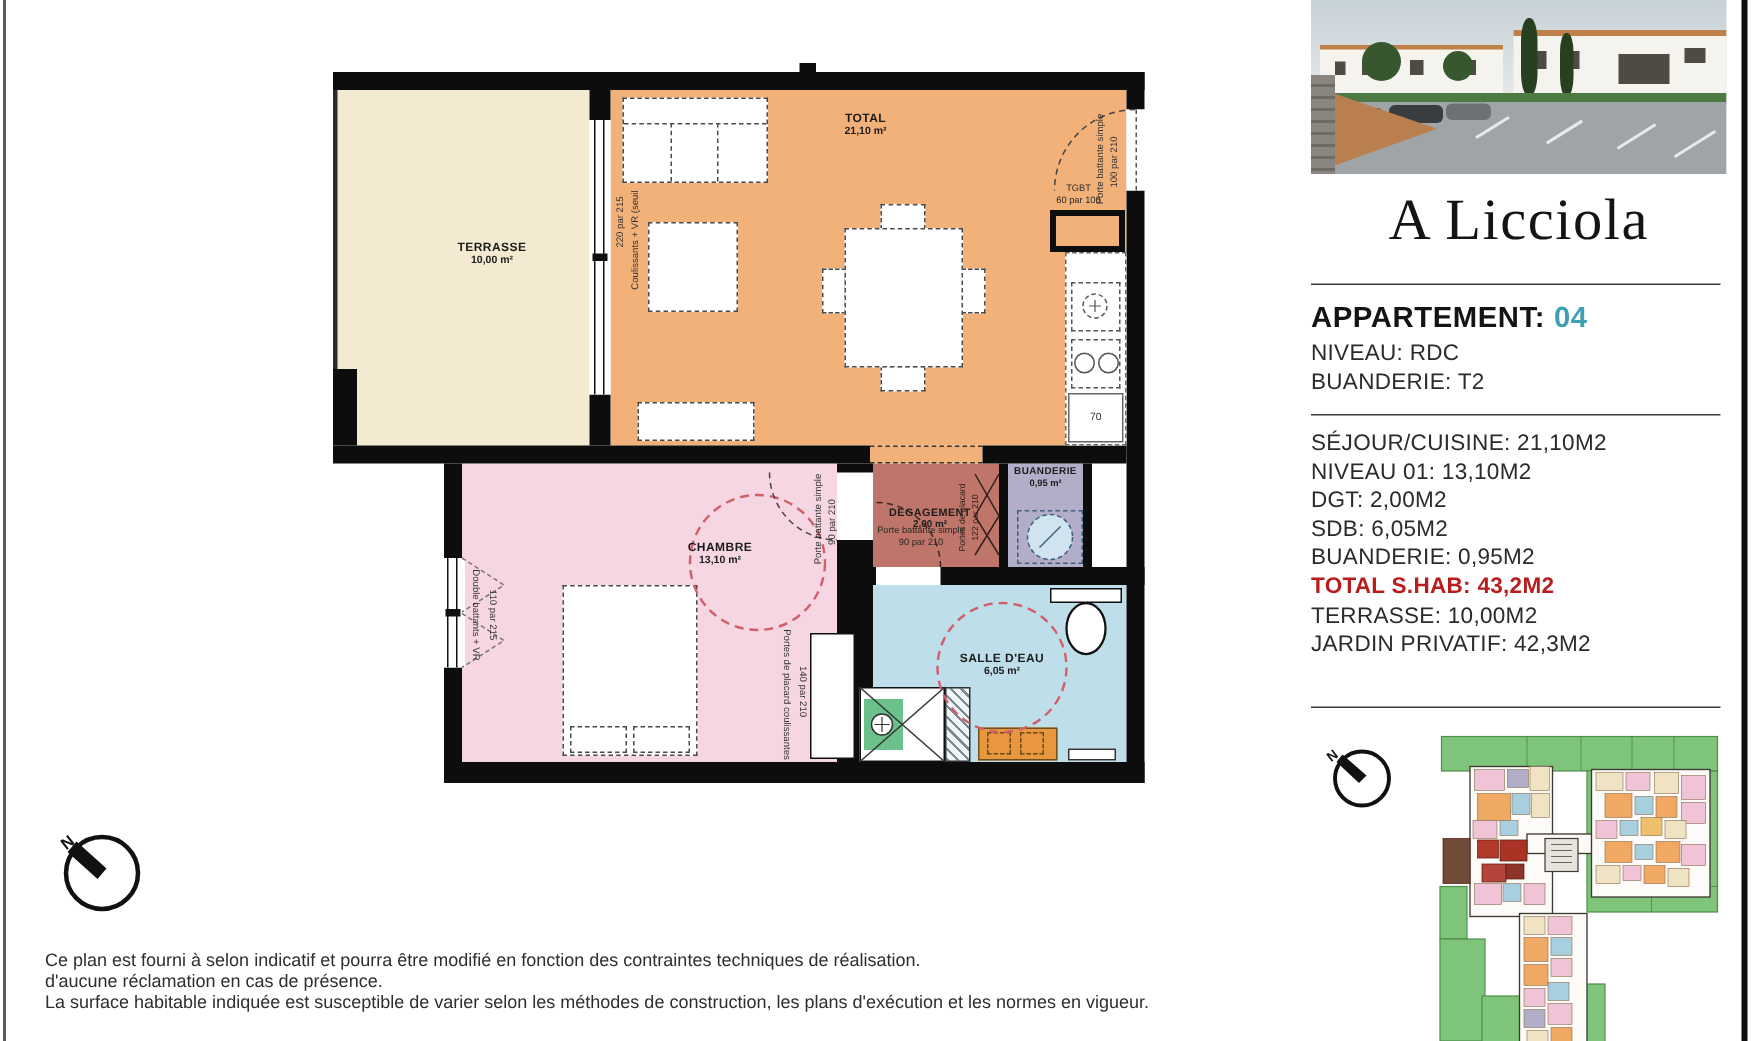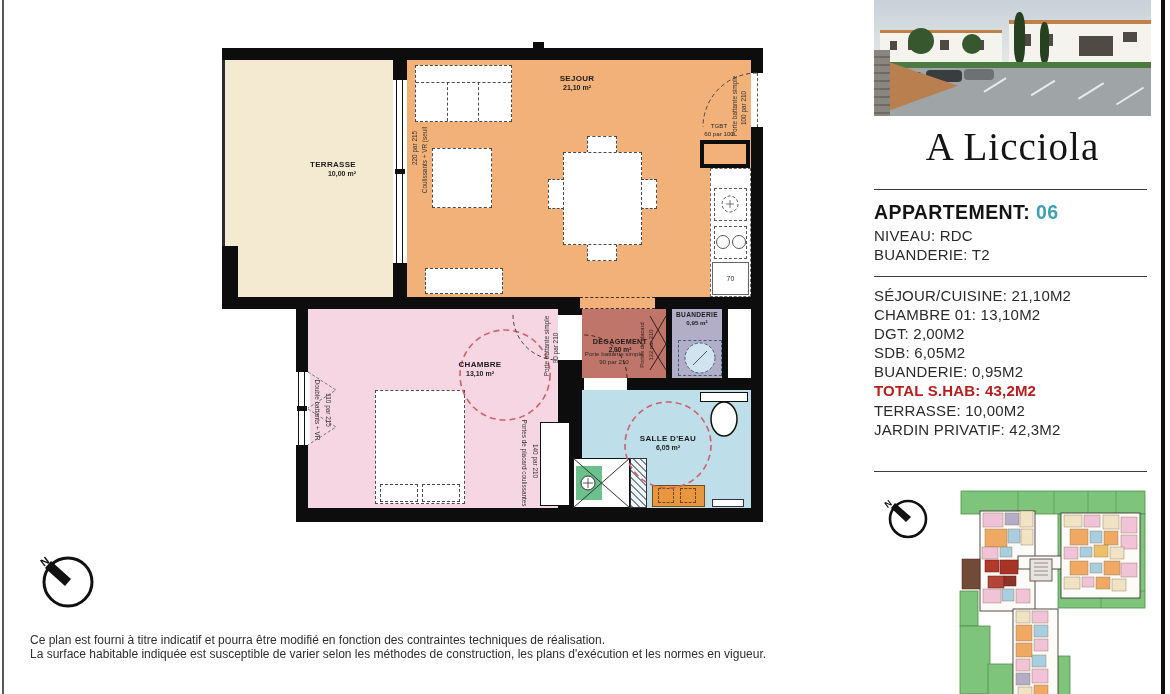--- a/index.html
+++ b/index.html
@@ -164,26 +164,26 @@
 
     <circle cx="508" cy="156" r="8" fill="none" stroke="#555" stroke-width="1" stroke-dasharray="3 2"></circle>
     <path d="M504,156 h8 M508,152 v8" stroke="#555" stroke-width="0.8"></path>
 
     <circle cx="501" cy="194" r="6.5" fill="none" stroke="#555" stroke-width="1"></circle>
     <circle cx="517" cy="194" r="6.5" fill="none" stroke="#555" stroke-width="1"></circle>
 
     <ellipse cx="502" cy="371" rx="13" ry="17" fill="#fff" stroke="#111" stroke-width="1.5"></ellipse>
   </svg>
 
-  <div class="lbl" style="left:30px;top:112px;width:104px;text-align:right;">
+  <div class="lbl" style="left:54px;top:112px;width:104px;">
     <div class="rn">TERRASSE</div>
       <div class="ra">10,00 m²</div>
   </div>
   <div class="lbl" style="left:305px;top:26px;width:100px;">
-    <div class="rn">SEJOUR</div>
+    <div class="rn">TOTAL</div>
       <div class="ra">21,10 m²</div>
   </div>
   <div class="lbl" style="left:208px;top:312px;width:100px;">
     <div class="rn">CHAMBRE</div>
       <div class="ra">13,10 m²</div>
   </div>
   <div class="lbl" style="left:352px;top:264px;width:92px;margin-top:25px;">
     <div class="rn" style="font-size:7.2px;">DEGAGEMENT</div>
       <div class="ra" style="font-size:6.6px;">2,00 m²</div>
   </div>
@@ -248,29 +248,29 @@
   <div style="left:0;top:44px;width:84px;height:72px;background:#b97f4e;clip-path:polygon(0 18%,100% 58%,0 100%);"></div>
   <div style="left:0;top:50px;width:16px;height:66px;background:repeating-linear-gradient(#8a857f 0 6px,#6f6a64 6px 8px);"></div>
 </div>
 
 <div id="logo" class="abs">A Licciola</div>
 
 <div class="abs hr" style="left:874px;top:189px;width:273px;"></div>
 
 <div class="abs h1">
   <span>APPARTEMENT:</span>
-  <span class="accent">06</span>
+  <span class="accent">04</span>
 </div>
 <div class="abs pline" style="top:227px;">NIVEAU: RDC</div>
 <div class="abs pline" style="top:246px;">BUANDERIE: T2</div>
 
 <div class="abs hr" style="left:874px;top:276px;width:273px;"></div>
 
 <div class="abs pline" style="top:287px;">SÉJOUR/CUISINE: 21,10M2</div>
-<div class="abs pline" style="top:306px;">CHAMBRE 01: 13,10M2</div>
+<div class="abs pline" style="top:306px;">NIVEAU 01: 13,10M2</div>
 <div class="abs pline" style="top:325px;">DGT: 2,00M2</div>
 <div class="abs pline" style="top:344px;">SDB: 6,05M2</div>
 <div class="abs pline" style="top:363px;">BUANDERIE: 0,95M2</div>
 <div class="abs pline bold" style="top:382px;">TOTAL S.HAB: 43,2M2</div>
 
 <div class="abs pline" style="top:402px;">TERRASSE: 10,00M2</div>
 <div class="abs pline" style="top:421px;text-align:right;">JARDIN PRIVATIF: 42,3M2</div>
 
 <div class="abs hr" style="left:874px;top:471px;width:273px;"></div>
 
@@ -355,16 +355,17 @@
       <rect x="42" y="79" width="18" height="14" fill="#a93325"></rect>
       <rect x="30" y="95" width="16" height="12" fill="#b5453a"></rect>
       <rect x="46" y="95" width="12" height="10" fill="#8e3328"></rect>
     </g>
     <rect x="72" y="78" width="22" height="22" fill="#e8e4dd" stroke="#403a34" stroke-width="0.8"></rect>
     <path d="M76,82 h14 M76,86 h14 M76,90 h14 M76,94 h14" stroke="#403a34" stroke-width="0.5"></path>
   </svg>
 </div>
 
 <div id="disc" class="abs">
-  <div>Ce plan est fourni à titre indicatif et pourra être modifié en fonction des contraintes techniques de réalisation.</div>
+  <div>Ce plan est fourni à selon indicatif et pourra être modifié en fonction des contraintes techniques de réalisation.</div>
+  <div>d'aucune réclamation en cas de présence.</div>
   <div>La surface habitable indiquée est susceptible de varier selon les méthodes de construction, les plans d'exécution et les normes en vigueur.</div>
 
 </div>
 
 </body></html>

